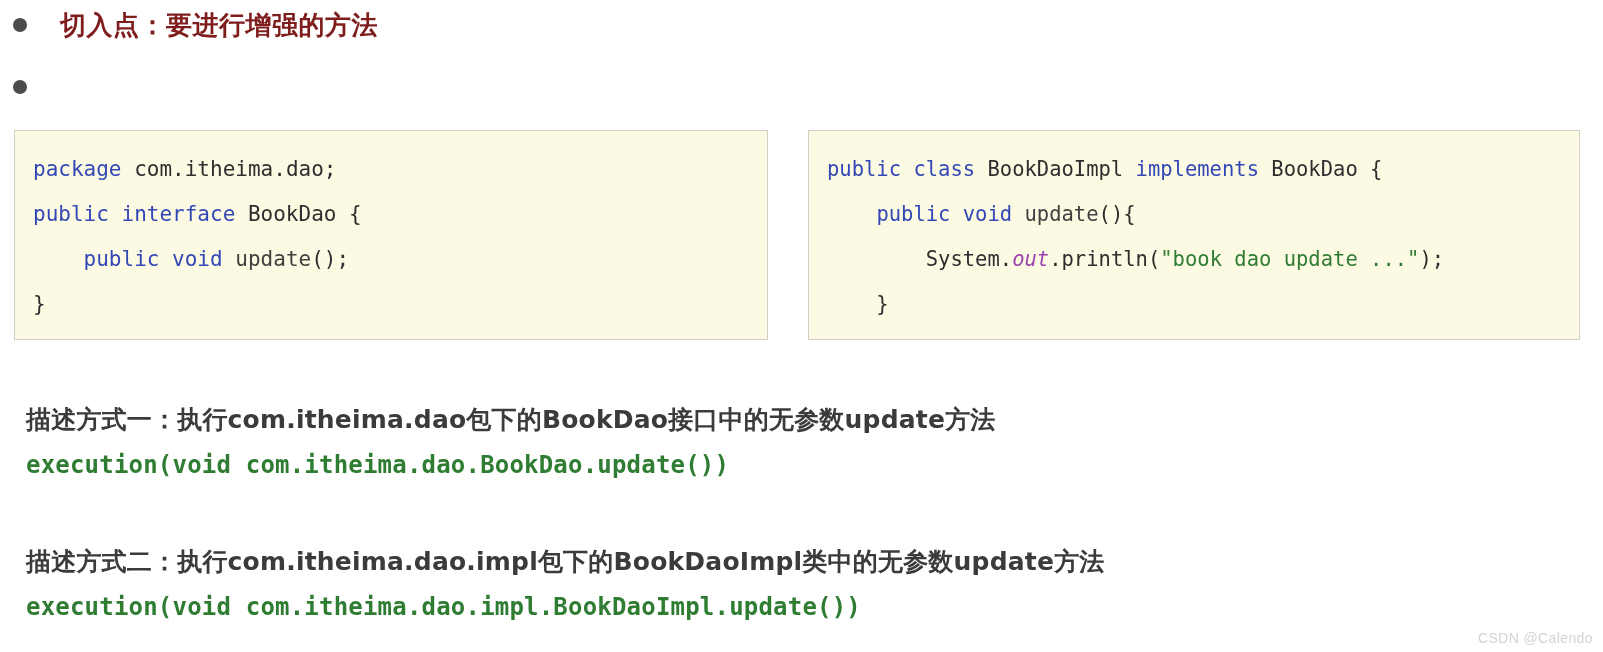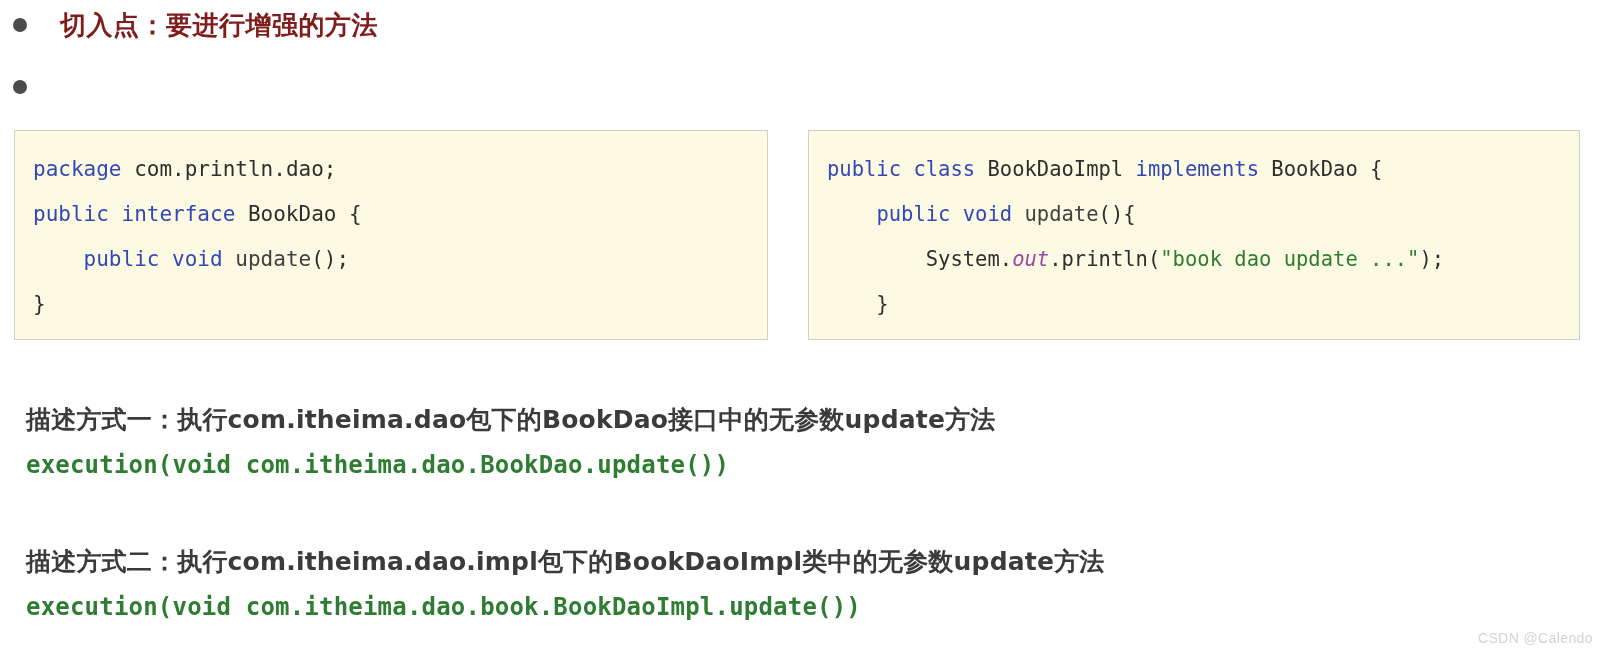--- a/index.html
+++ b/index.html
@@ -133,37 +133,37 @@
   <li class="bullet-item">
     <span class="bullet-dot"></span>
     <span class="bullet-text">切入点：要进行增强的方法</span>
   </li>
   <li class="bullet-item">
     <span class="bullet-dot"></span>
   </li>
 </ul>
 
 <div class="code-block" id="code-block-interface">
-    <div class="code-line"><span class="tok-kw">package</span><span class="tok-plain"> com.println.dao;</span></div>
+    <div class="code-line"><span class="tok-kw">package</span><span class="tok-plain"> com.itheima.dao;</span></div>
     <div class="code-line"><span class="tok-kw">public interface</span><span class="tok-plain"> BookDao {</span></div>
     <div class="code-line"><span class="tok-plain">    </span><span class="tok-kw">public void</span><span class="tok-plain"> </span><span class="tok-method">update</span><span class="tok-plain">();</span></div>
     <div class="code-line"><span class="tok-plain">}</span></div>
   </div>
 
 <div class="code-block" id="code-block-impl">
     <div class="code-line"><span class="tok-kw">public class</span><span class="tok-plain"> BookDaoImpl </span><span class="tok-kw">implements</span><span class="tok-plain"> BookDao {</span></div>
     <div class="code-line"><span class="tok-plain">    </span><span class="tok-kw">public void</span><span class="tok-plain"> </span><span class="tok-method">update</span><span class="tok-plain">(){</span></div>
     <div class="code-line"><span class="tok-plain">        System.</span><span class="tok-static">out</span><span class="tok-plain">.println(</span><span class="tok-string">"book dao update ..."</span><span class="tok-plain">);</span></div>
     <div class="code-line"><span class="tok-plain">    }</span></div>
     <div class="code-line"><span class="tok-plain">}</span></div>
   </div>
 
 <div class="desc-section" id="desc-section-1">
   <div class="desc-title">描述方式一：执行com.itheima.dao包下的BookDao接口中的无参数update方法</div>
   <div class="desc-expression">execution(void com.itheima.dao.BookDao.update())</div>
 </div>
 
 <div class="desc-section" id="desc-section-2">
   <div class="desc-title">描述方式二：执行com.itheima.dao.impl包下的BookDaoImpl类中的无参数update方法</div>
-  <div class="desc-expression">execution(void com.itheima.dao.book.BookDaoImpl.update())</div>
+  <div class="desc-expression">execution(void com.itheima.dao.impl.BookDaoImpl.update())</div>
 </div>
 
 <div id="watermark">CSDN @Calendo</div>
 
 </body></html>

